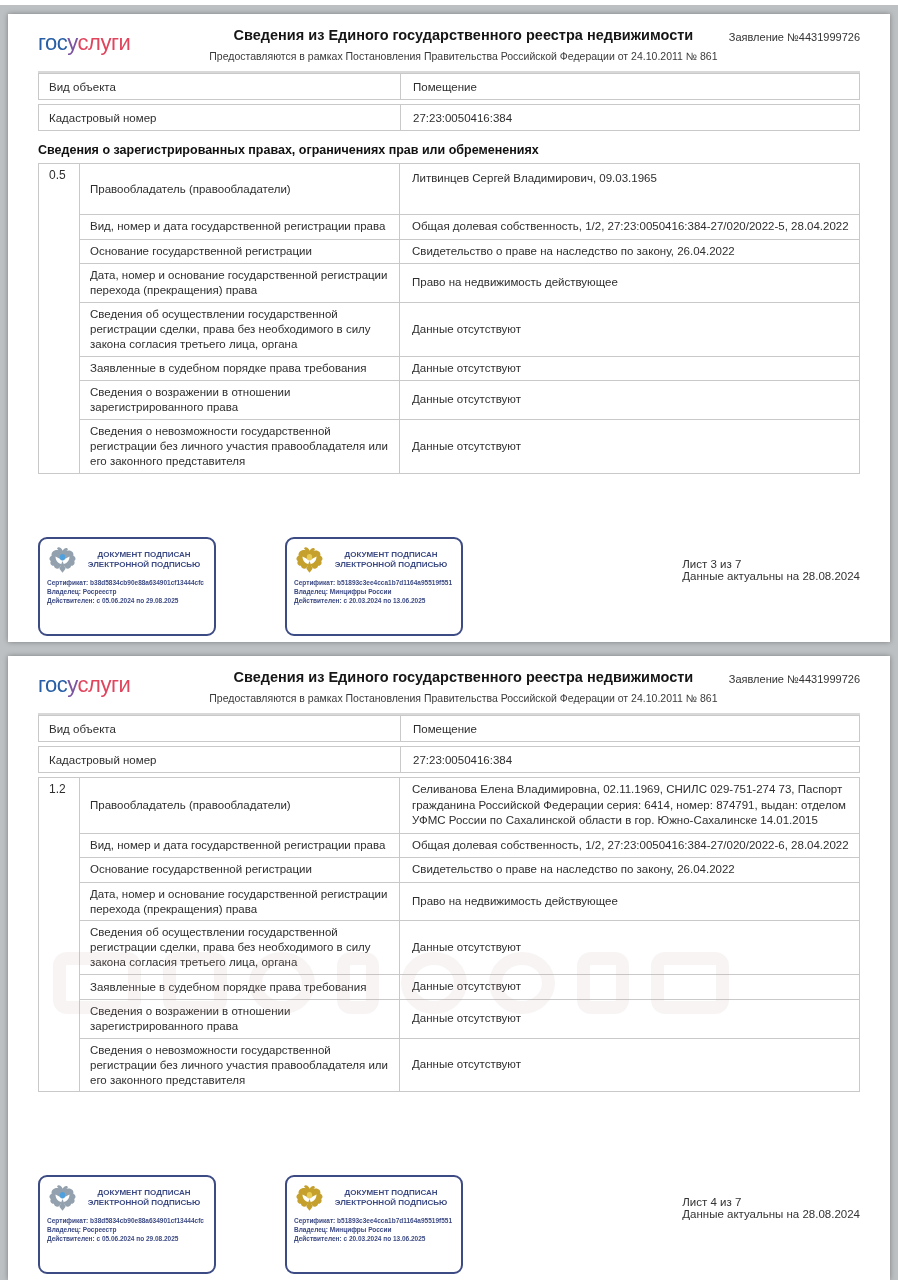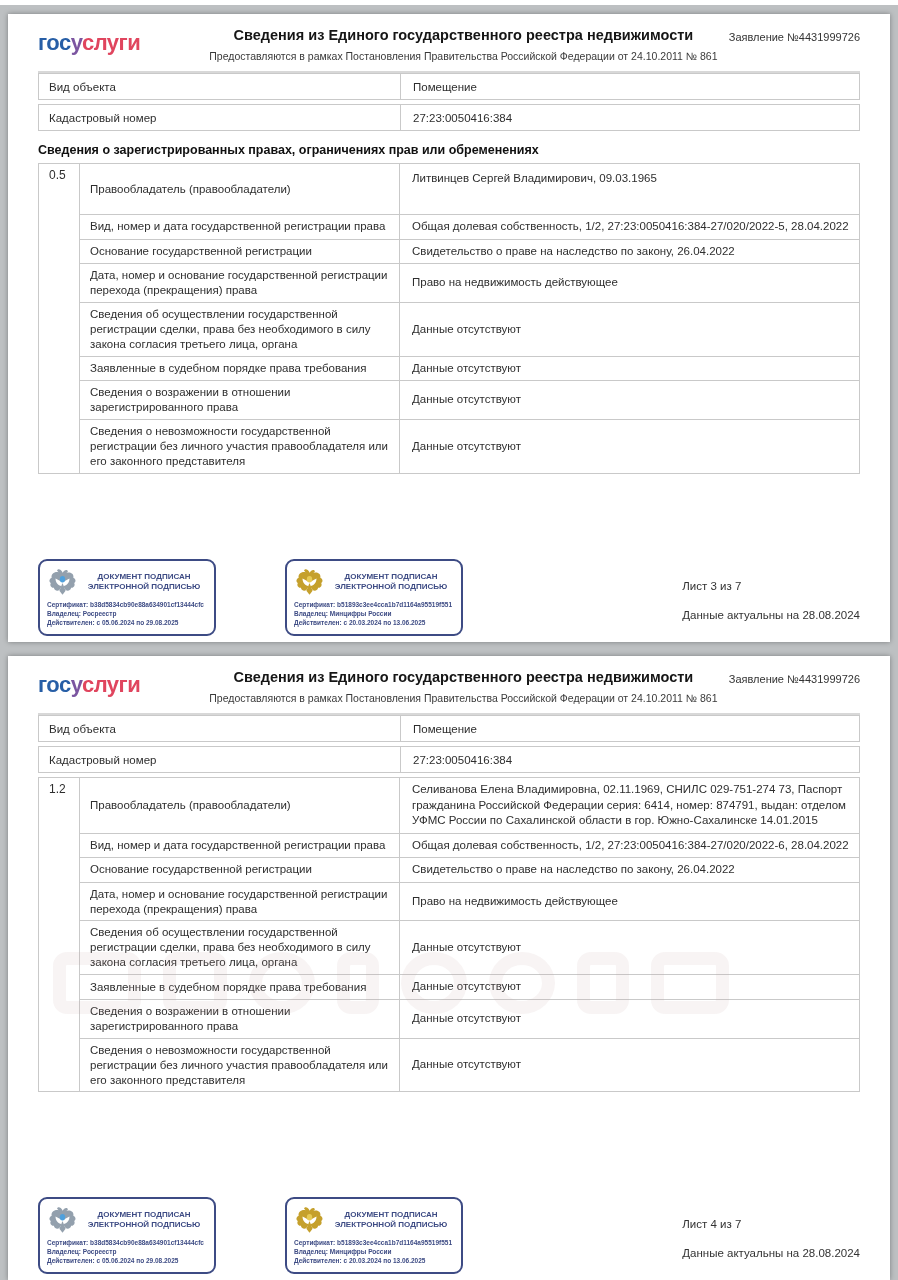--- a/index.html
+++ b/index.html
@@ -11,21 +11,21 @@
   .page {
     background:#ffffff; margin:0 8px; position:relative;
     padding:0 30px; box-sizing:border-box;
     box-shadow:0 0 5px rgba(0,0,0,.35);
   }
   .page-1 { margin-top:9px; height:628px; }
   .page-2 { margin-top:14px; height:624px; }
 
   
   .doc-header { display:flex; align-items:flex-start; padding-top:13px; padding-bottom:9px; border-bottom:2px solid #d8d8d8; }
-  .logo { flex:0 0 160px; font-size:22px; font-weight:bold; letter-spacing:-0.5px; padding-top:3px; }
+  .logo { flex:0 0 160px; font-size:22px; font-weight:normal; letter-spacing:-0.5px; padding-top:3px; }
   .logo-p1 { color:#275ea6; }
   .logo-p2 { color:#7b55a0; }
   .logo-p3 { color:#e0455e; }
   .header-center { flex:1; text-align:center; padding:0 6px; }
   .doc-title { font-size:14.5px; font-weight:bold; color:#161616; }
   .doc-subtitle { font-size:10.5px; margin-top:7px; color:#3a3a3a; }
   .application { flex:0 0 auto; font-size:11px; padding-top:4px; white-space:nowrap; color:#333; }
 
   
   .obj-table { }
@@ -43,31 +43,31 @@
   .rights-rows { flex:1; min-width:0; }
   .r-row { display:grid; grid-template-columns:320px 1fr; border-bottom:1px solid #c9c9c9; font-size:11.5px; }
   .r-row:last-child { border-bottom:none; }
   .r-label { padding:4px 8px 4px 10px; border-right:1px solid #c9c9c9; display:flex; align-items:center; line-height:1.3; }
   .r-value { padding:4px 10px 4px 12px; display:flex; align-items:center; line-height:1.35; }
   .r-row.tall { min-height:50px; }
   .r-row.tall .r-value { align-items:flex-start; padding-top:7px;text-align:center; }
 
   
   .footer { position:absolute; left:30px; right:30px; bottom:6px; display:flex; align-items:flex-start; }
-  .stamp { width:178px; height:77px; border:2.5px solid #3d4b84; border-radius:9px; box-sizing:border-box; padding:5px 7px; background:#fff; flex:0 0 auto; }
+  .stamp { width:178px; height:99px; border:2.5px solid #3d4b84; border-radius:9px; box-sizing:border-box; padding:5px 7px; background:#fff; flex:0 0 auto; }
   .stamp + .stamp { margin-left:69px; }
   .stamp-top { display:flex; align-items:center; }
   .eagle { width:31px; height:31px; flex:0 0 auto; }
   .eagle-gray { color:#93a0ad; } .eagle-gray .shield { fill:#4fa0dc; }
   .eagle-gold { color:#c5a02c; } .eagle-gold .shield { fill:#e7cb55; }
   .stamp-title { flex:1; text-align:center; font-size:8px; font-weight:bold; color:#3d4b84; line-height:1.25; padding-left:3px; }
   .stamp-lines { margin-top:3px; font-size:6.5px; font-weight:bold; color:#3d4b84; line-height:1.4; }
   .meta { margin-left:auto; text-align:left; font-size:11.5px; color:#333; padding-top:21px; }
   .meta-sheet { padding-right:12px; }
-  .meta-actual { margin-top:17px; }
+  .meta-actual { }
 
   
   .watermark { position:absolute; left:45px; top:286px; width:805px; height:82px; display:flex; gap:22px; align-items:center; pointer-events:none; }
   .wm { box-sizing:border-box; height:62px; border:13px solid rgba(200,165,165,0.12); }
   .wm-c { border-radius:50%; }
   .wm-r { border-radius:14px; }
 </style>
 </head>
 <body>
 

